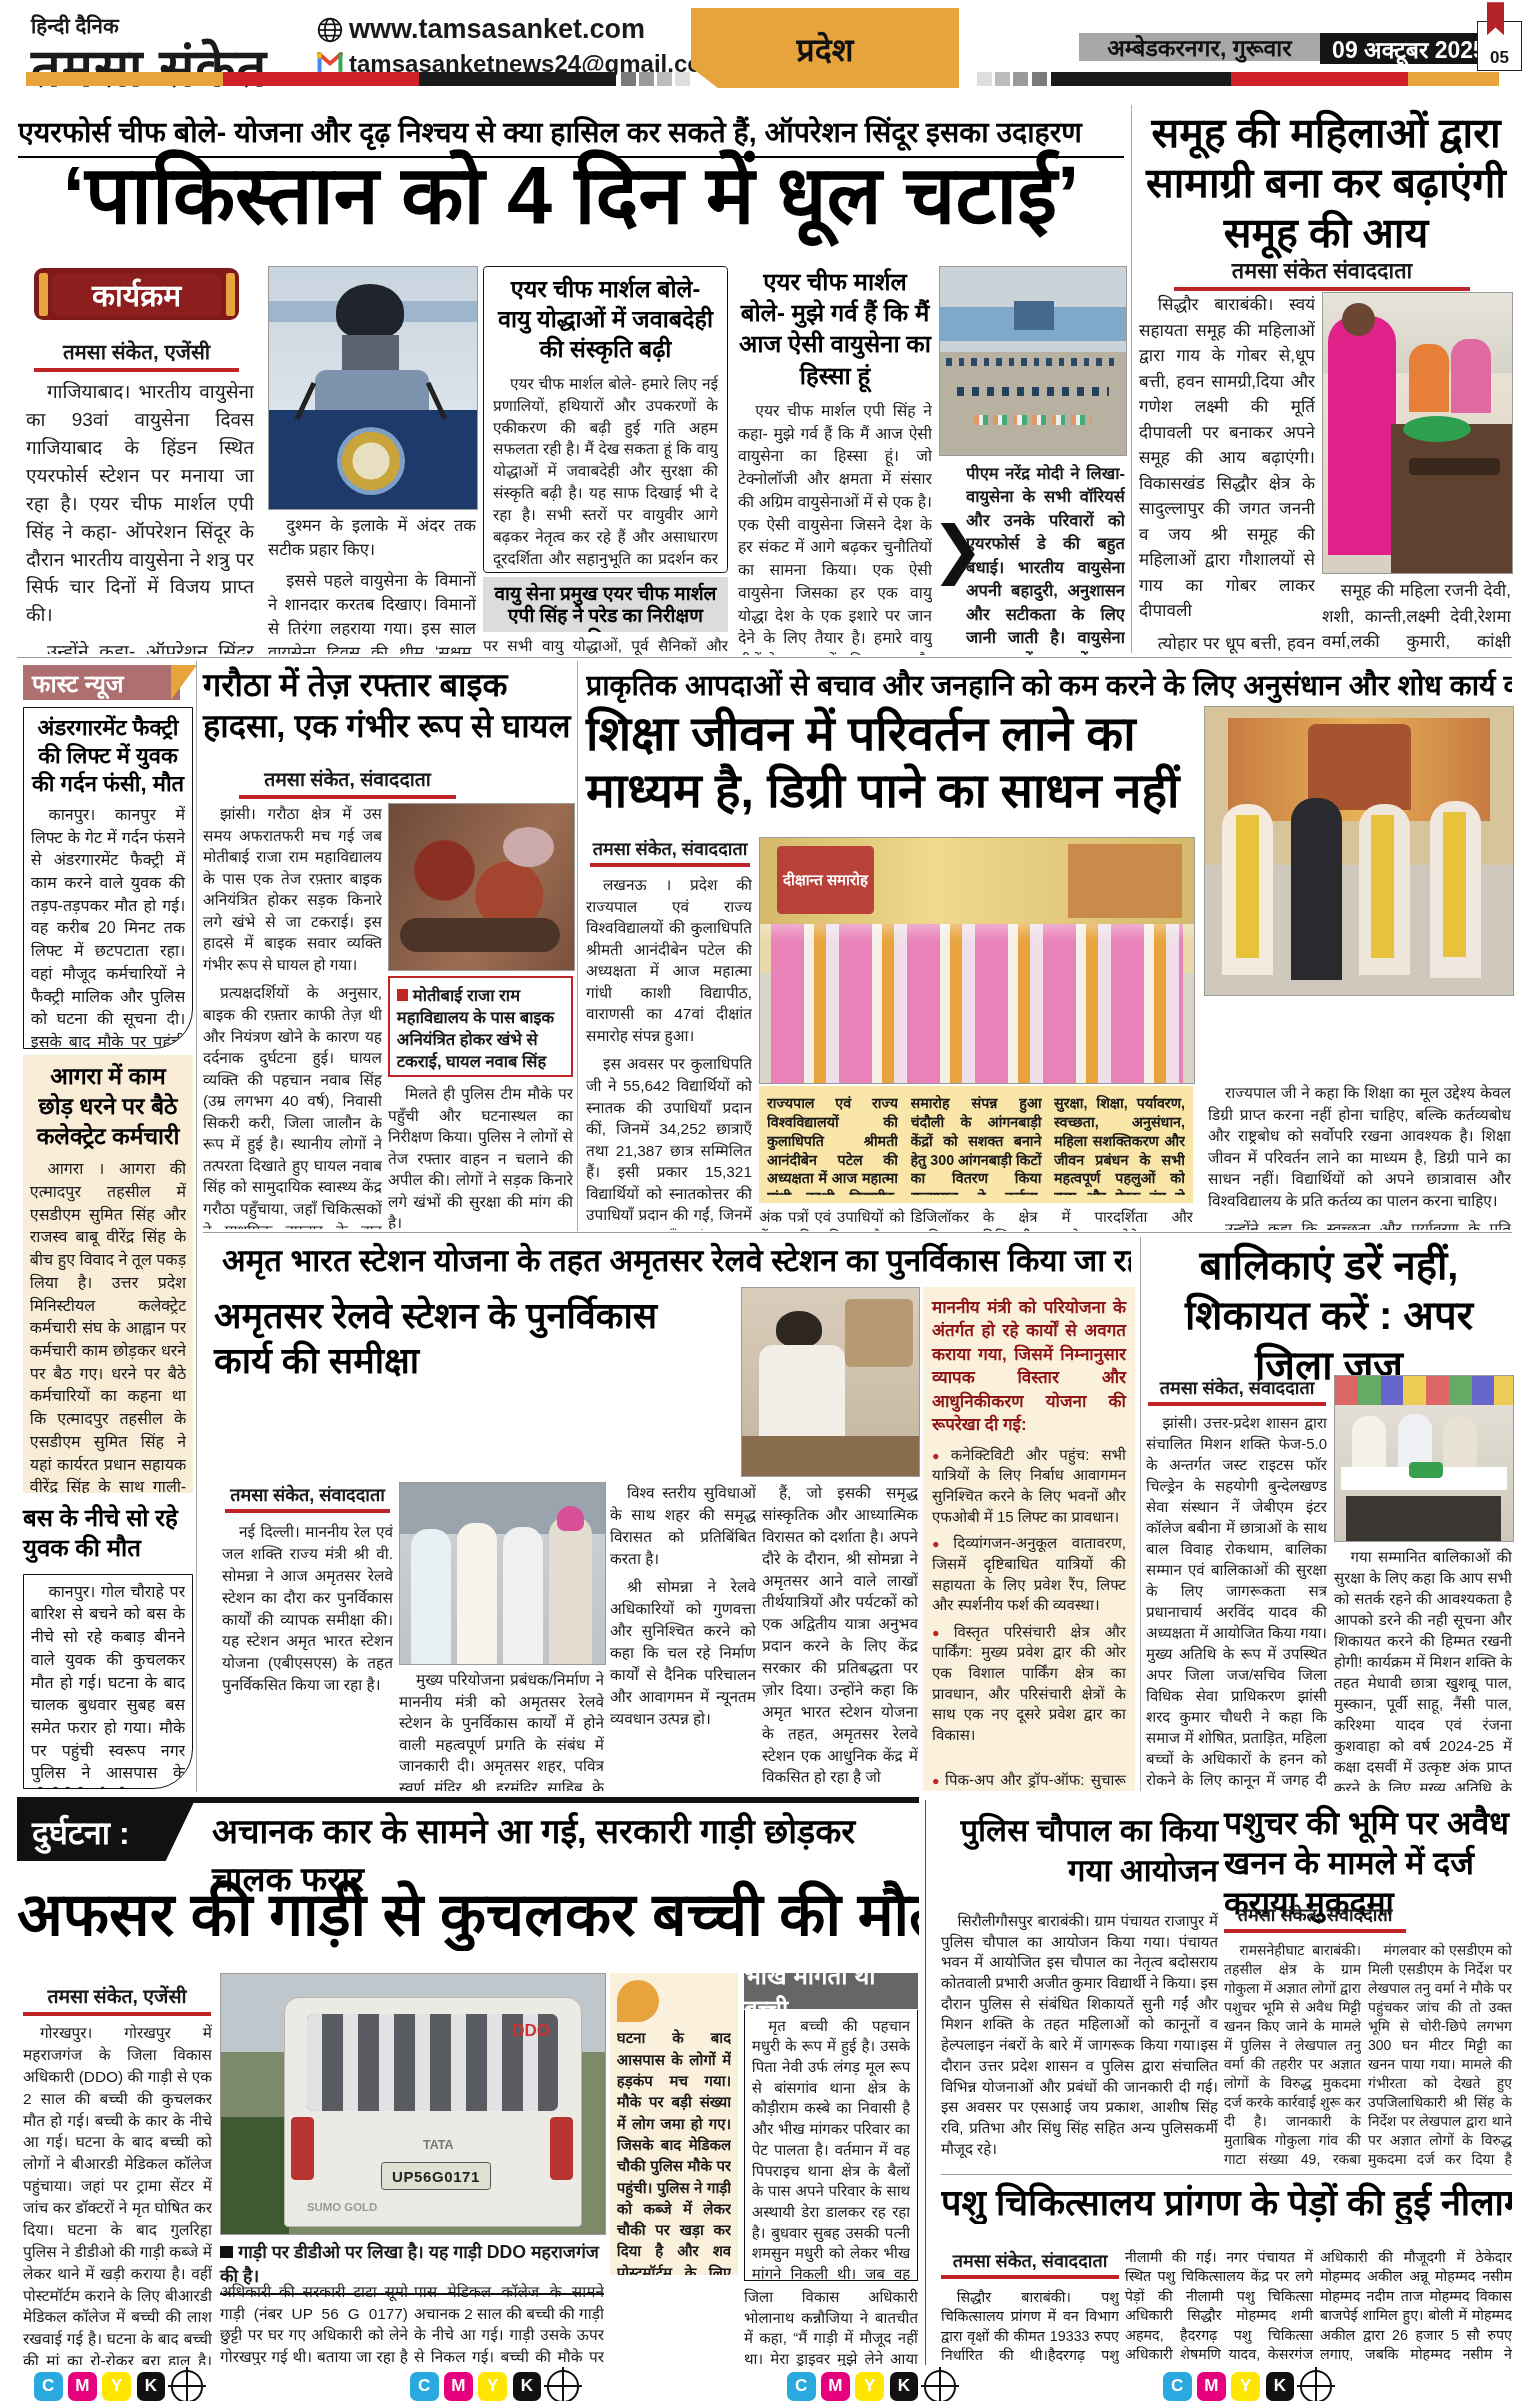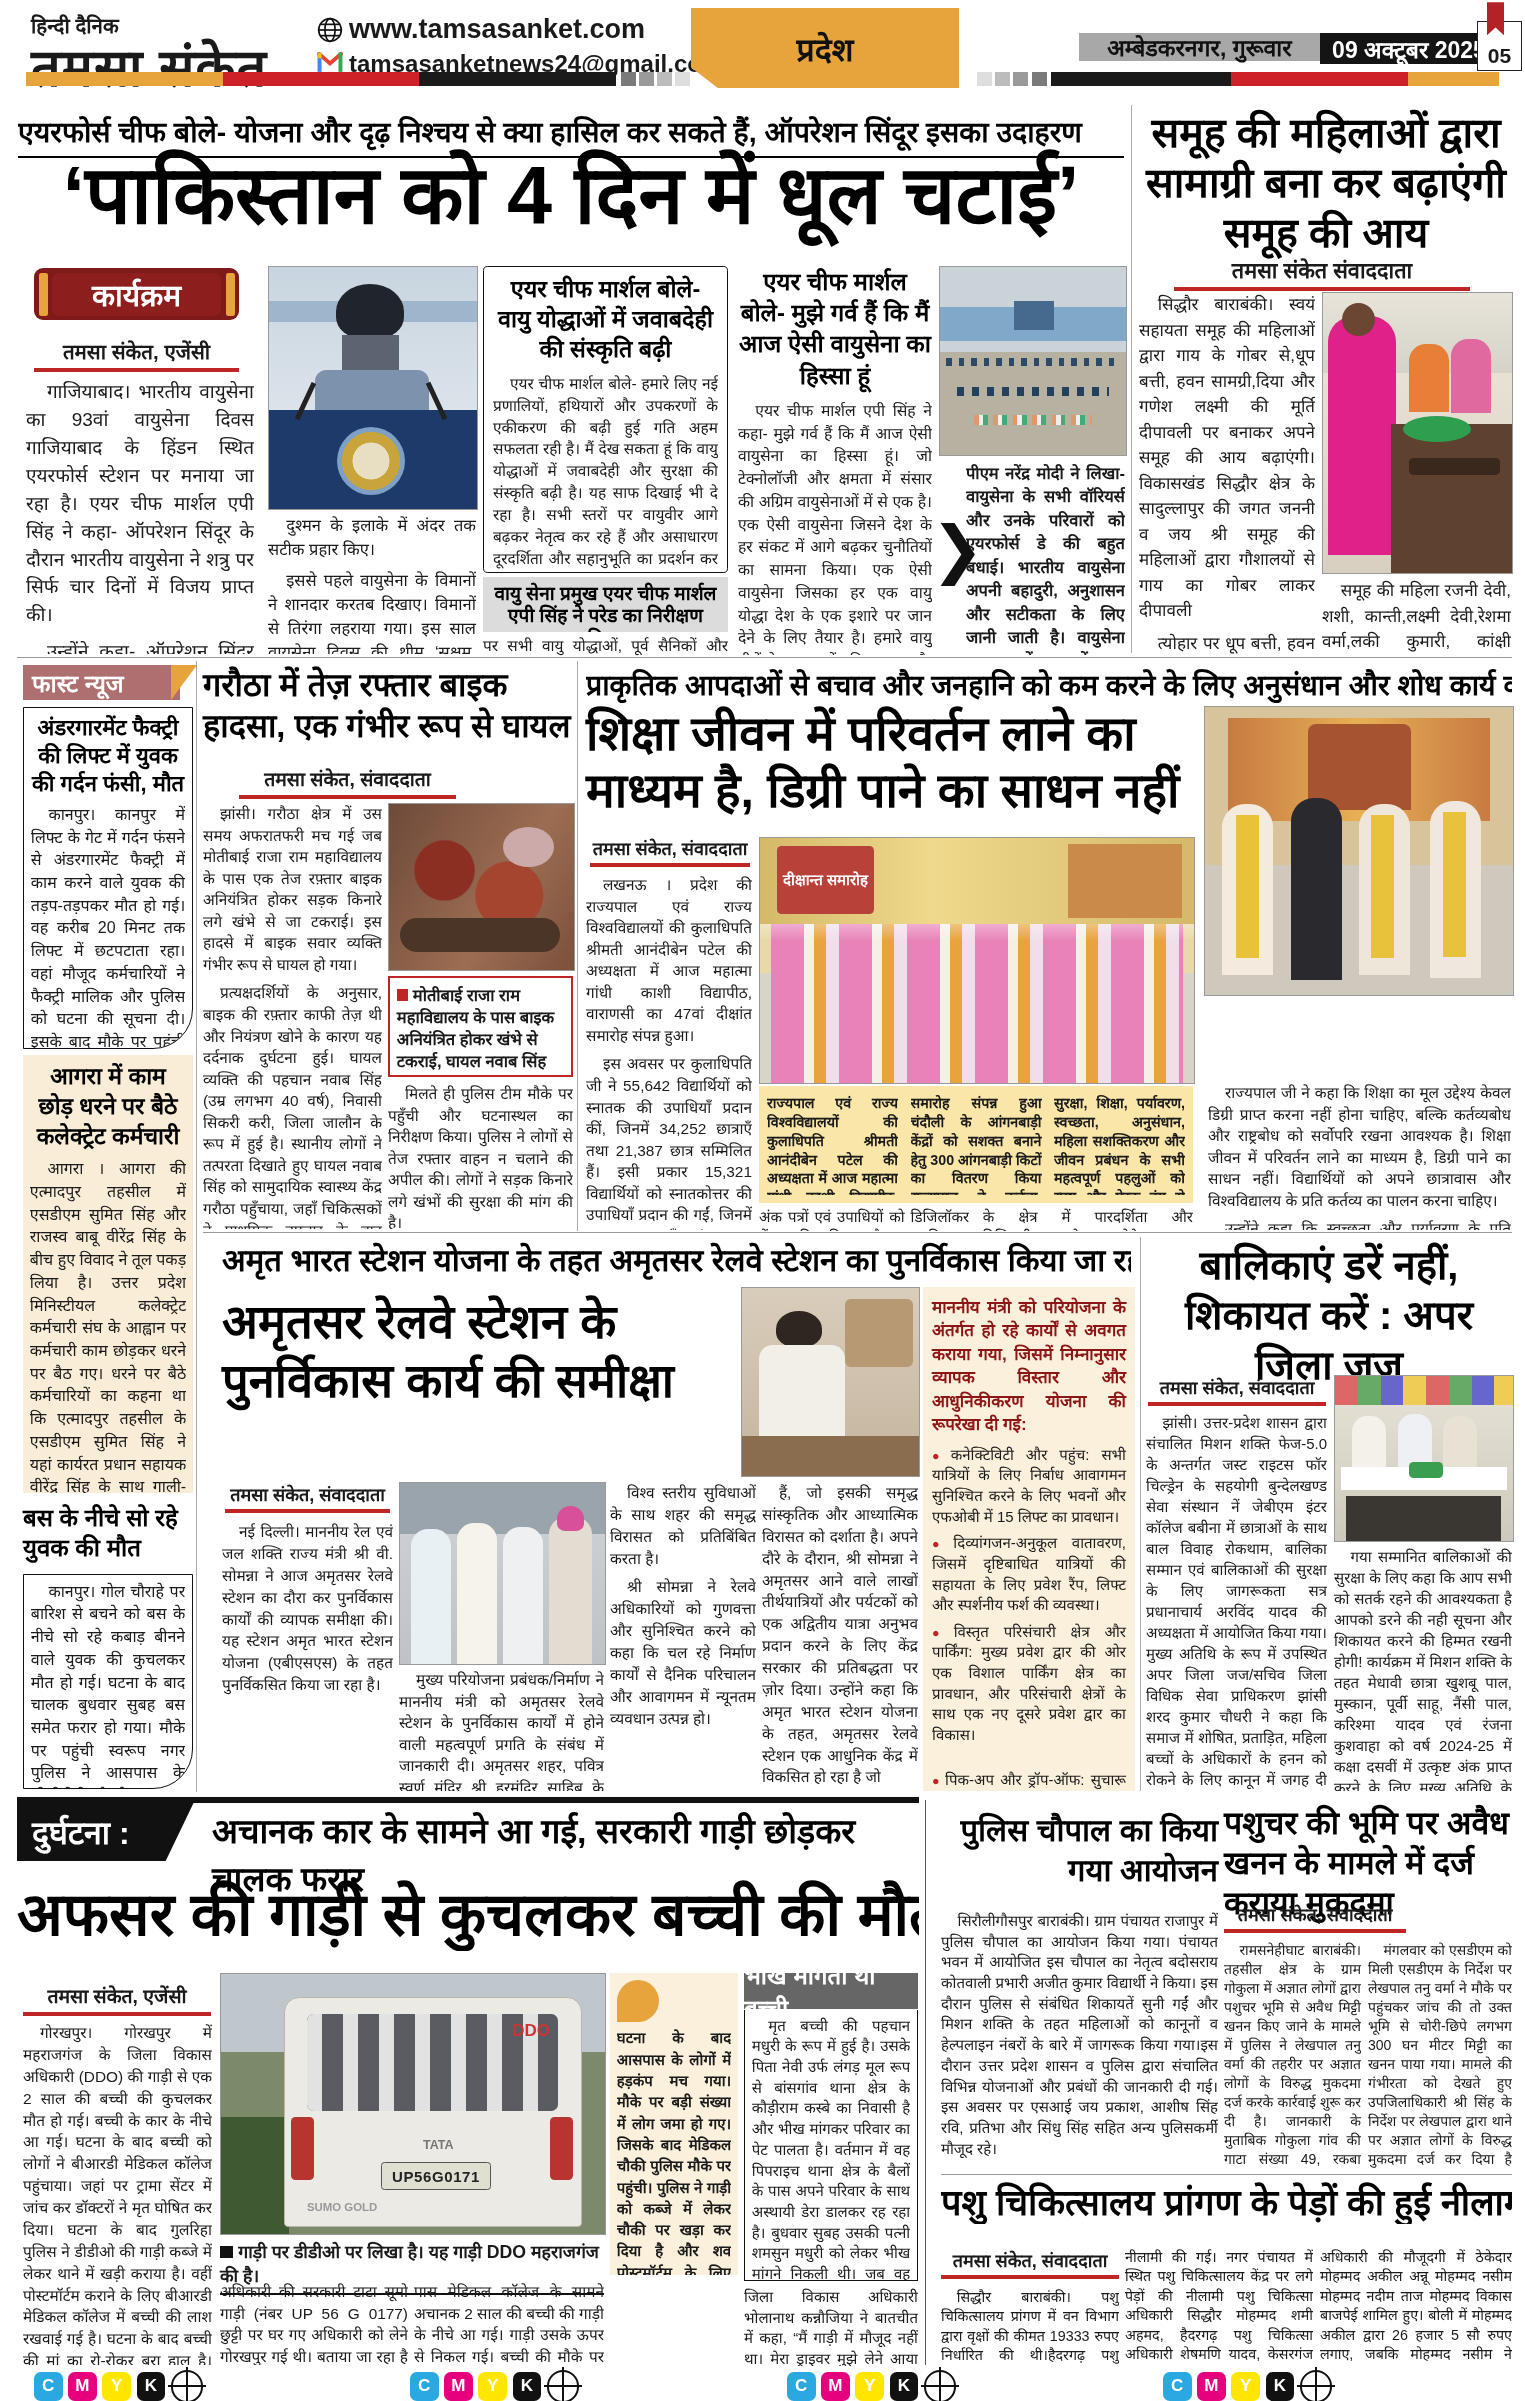--- a/index.html
+++ b/index.html
@@ -81,21 +81,21 @@
       <div class="abs" style="left:254px;top:0;width:177px;height:13.7px;background:#CE2127"></div>
       <div class="abs" style="left:431px;top:0;width:91px;height:13.7px;background:#E7A33C"></div>
     </div>
 
     <div class="abs" style="left:1079px;top:33px;width:241px;height:28px;background:#A8A8A8;color:#111;
                 font-size:23px;font-weight:800;display:flex;align-items:center;justify-content:center">अम्बेडकरनगर, गुरूवार</div>
     <div class="abs" style="left:1320px;top:33px;width:178px;height:31px;background:#141414;color:#fff;
                 font-size:23px;font-weight:800;display:flex;align-items:center;justify-content:center">09 अक्टूबर 2025</div>
 
     <div class="abs" style="left:1477px;top:20.5px;width:43px;height:48px;border:1.7px solid #222;background:#fff">
-      <div style="position:absolute;bottom:1.1px;left:0;right:0;text-align:center;font-size:21px;font-weight:800">05</div>
+      <div style="position:absolute;bottom:1.1px;left:0;right:0;text-align:center;font-size:17px;font-weight:800">05</div>
     </div>
     <div class="abs" style="left:1487px;top:2.3px;width:17px;height:33px;background:#B22226;
                 clip-path:polygon(0 0,100% 0,100% 100%,50% 76%,0 100%)"></div>
   </div>
 
   <div class="abs kick" style="left:18px;top:112px;width:1106px;font-size:28.5px;border-bottom:2.3px solid #000;padding-bottom:5.7px">एयरफोर्स चीफ बोले- योजना और दृढ़ निश्चय से क्या हासिल कर सकते हैं, ऑपरेशन सिंदूर इसका उदाहरण</div>
   <div class="abs hl" style="left:18px;top:153px;width:1106px;font-size:81px;line-height:1.05;text-align:center">‘पाकिस्तान को 4 दिन में धूल चटाई’</div>
 
   <div class="vr" style="left:1131px;top:105px;height:548px"></div>
 
@@ -290,21 +290,21 @@
   </div>
 
   <div class="abs bd" style="left:1208px;top:1082px;width:303px;height:148px;font-size:15.4px;line-height:1.4">
     <p>राज्यपाल जी ने कहा कि शिक्षा का मूल उद्देश्य केवल डिग्री प्राप्त करना नहीं होना चाहिए, बल्कि कर्तव्यबोध और राष्ट्रबोध को सर्वोपरि रखना आवश्यक है। शिक्षा जीवन में परिवर्तन लाने का माध्यम है, डिग्री पाने का साधन नहीं। विद्यार्थियों को अपने छात्रावास और विश्वविद्यालय के प्रति कर्तव्य का पालन करना चाहिए।</p>
     <p>उन्होंने कहा कि स्वच्छता और पर्यावरण के प्रति जागरूक होना अनिवार्य है, क्योंकि बिना जागरूकता के विकसित भारत का लक्ष्य पूरा नहीं हो सकता। पर्यावरण को हमने स्वयं बिगाड़ा है, और इसे सुधारने की जिम्मेदारी भी हमें ही लेनी होगी। राज्यपाल जी ने प्राकृतिक आपदाओं पर चिंता व्यक्त करते हुए कहा कि इनसे बचाव और जनहानि को कम करने के लिए अनुसंधान और शोध कार्य करना आवश्यक है। साथ ही उन्होंने जैविक कृषि अपनाने पर जोर दिया, ताकि हमारा पर्यावरण संरक्षित रह सके और प्राकृतिक संसाधनों का संतुलन बना रहे।</p>
   </div>
 
   <div class="hrule" style="left:203px;top:1232px;width:1309px"></div>
 
   <div class="abs kick" style="left:222px;top:1238px;width:909px;font-size:31px">अमृत भारत स्टेशन योजना के तहत अमृतसर रेलवे स्टेशन का पुनर्विकास किया जा रहा</div>
-  <div class="abs hl" style="left:222px;top:1293px;width:507px;font-size:47px;line-height:1.25">अमृतसर रेलवे स्टेशन के पुनर्विकास कार्य की समीक्षा</div>
+  <div class="abs hl" style="left:214px;top:1293px;width:507px;font-size:36px;line-height:1.25">अमृतसर रेलवे स्टेशन के पुनर्विकास कार्य की समीक्षा</div>
 
   <div class="ph" style="left:741px;top:1287px;width:177px;height:188px;background:linear-gradient(#d9cdbb,#c4b49e)">
     <div style="left:103px;top:11.4px;width:68px;height:68px;background:#b79a74;border-radius:5.7px"></div>
     <div style="left:34px;top:23px;width:46px;height:36px;background:#2e2620;border-radius:50% 50% 40% 40%"></div>
     <div style="left:17px;top:57px;width:86px;height:97px;background:#f2efe8;border-radius:13.7px 13.7px 0 0"></div>
     <div style="left:0;top:148px;width:177px;height:40px;background:#8a6d4e"></div>
   </div>
 
   <div class="abs by" style="left:225px;top:1482px;width:165px;font-size:18px">तमसा संकेत, संवाददाता</div>
   <div class="abs bd" style="left:222px;top:1521px;width:171px;height:270px;font-size:15.4px;line-height:1.42">

